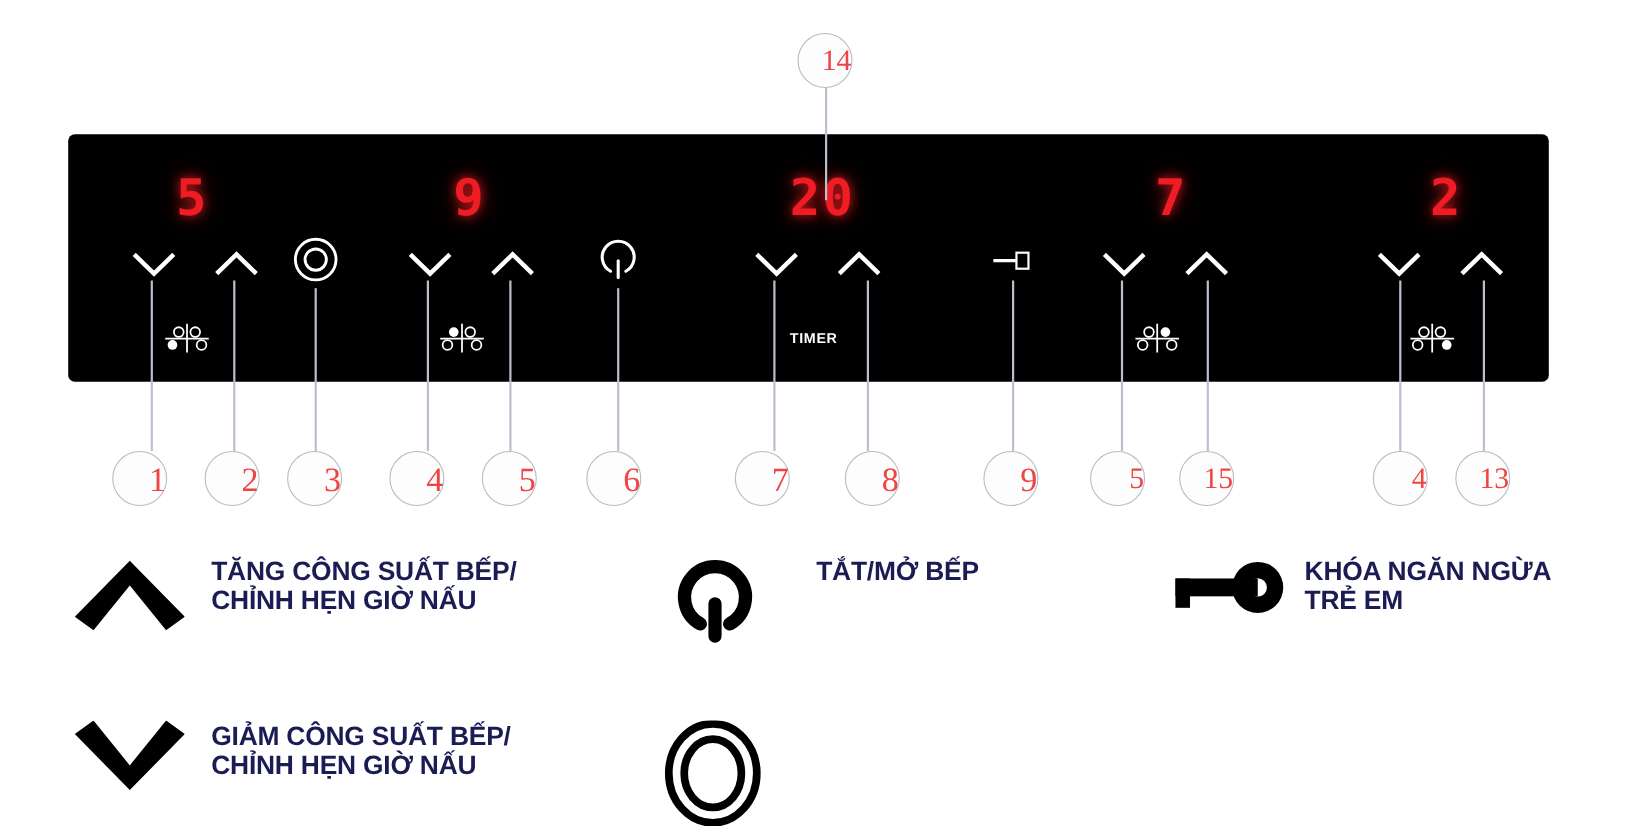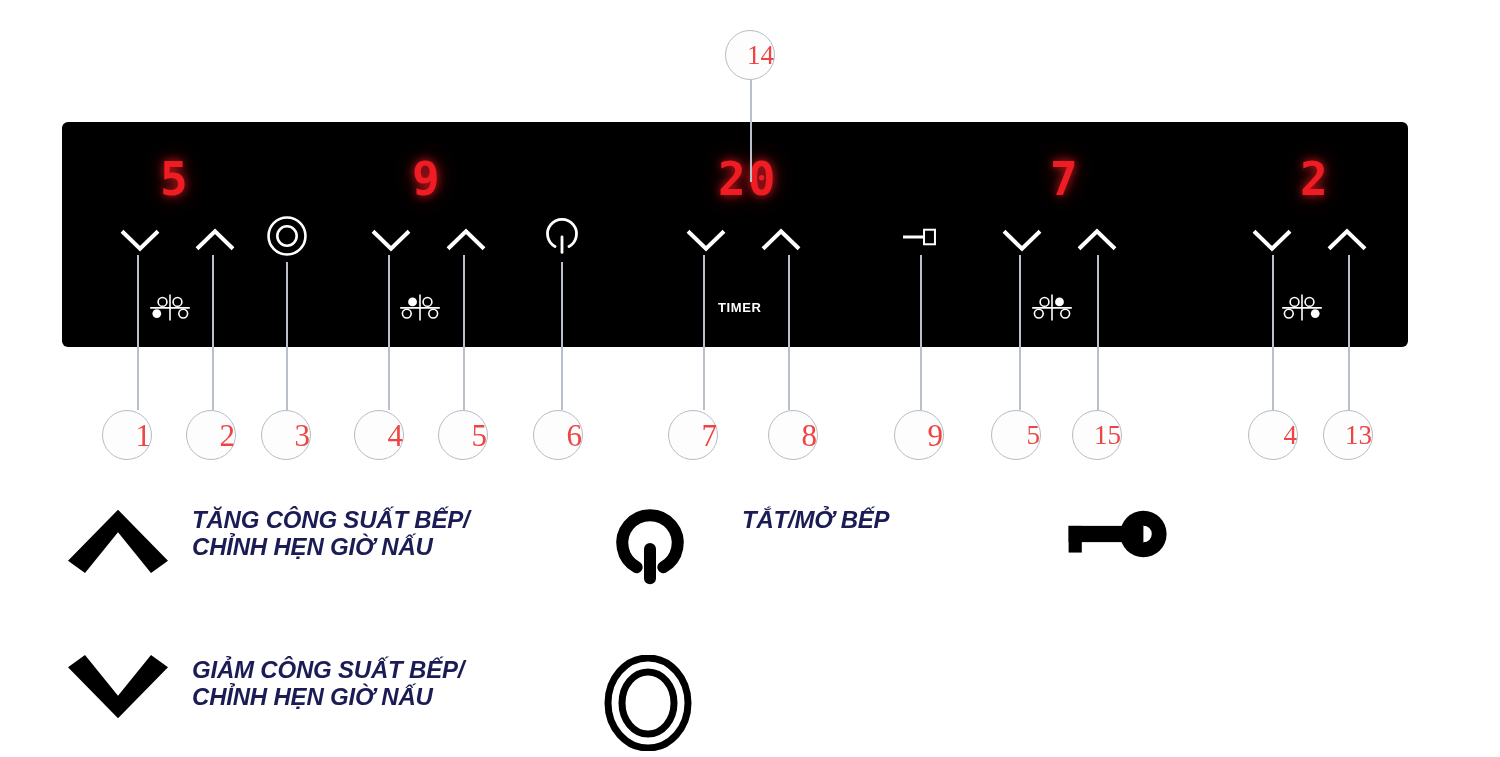--- a/index.html
+++ b/index.html
@@ -74,21 +74,20 @@
   .legend-ico{flex:0 0 auto;display:flex;align-items:center;justify-content:center;}
   .legend-txt{
     color:#1b1c54;
     font-family:"Liberation Sans", sans-serif;
     font-weight:700;
     font-size:24px;
     line-height:1.12;
     letter-spacing:-.2px;
     white-space:pre-line;
     padding-top:2px;
-    font-style:italic;
   }
   .legend-txt.narrow{font-size:23px;}
 </style>
 </head>
 <body>
 
 <div id="panel"></div>
 
 <div id="layer">
     <div class="seg-display" style="left:160px;top:152px;font-size:46px;">5</div>
@@ -267,14 +266,16 @@
     </div>
     <div class="legend-item" style="left:1062px;top:505px;">
       <div class="legend-ico" style="width:110px;margin-right:14px;">
         <svg width="110" height="58" viewBox="0 0 110 58">
     <circle cx="81.4" cy="29" r="23.200000000000003" fill="#000000"></circle>
     <circle cx="81.4" cy="29" r="8.352" fill="#ffffff"></circle>
     <rect x="6.6" y="20.88" width="74.80000000000001" height="16.240000000000002" fill="#000000"></rect>
     <rect x="6.6" y="20.88" width="13.2" height="26.68" fill="#000000"></rect>
   </svg>
       </div>
+      <div class="legend-txt">KHÓA NGĂN NGỪA
+TRẺ EM</div>
     </div>
   </div>
 
 </body></html>

